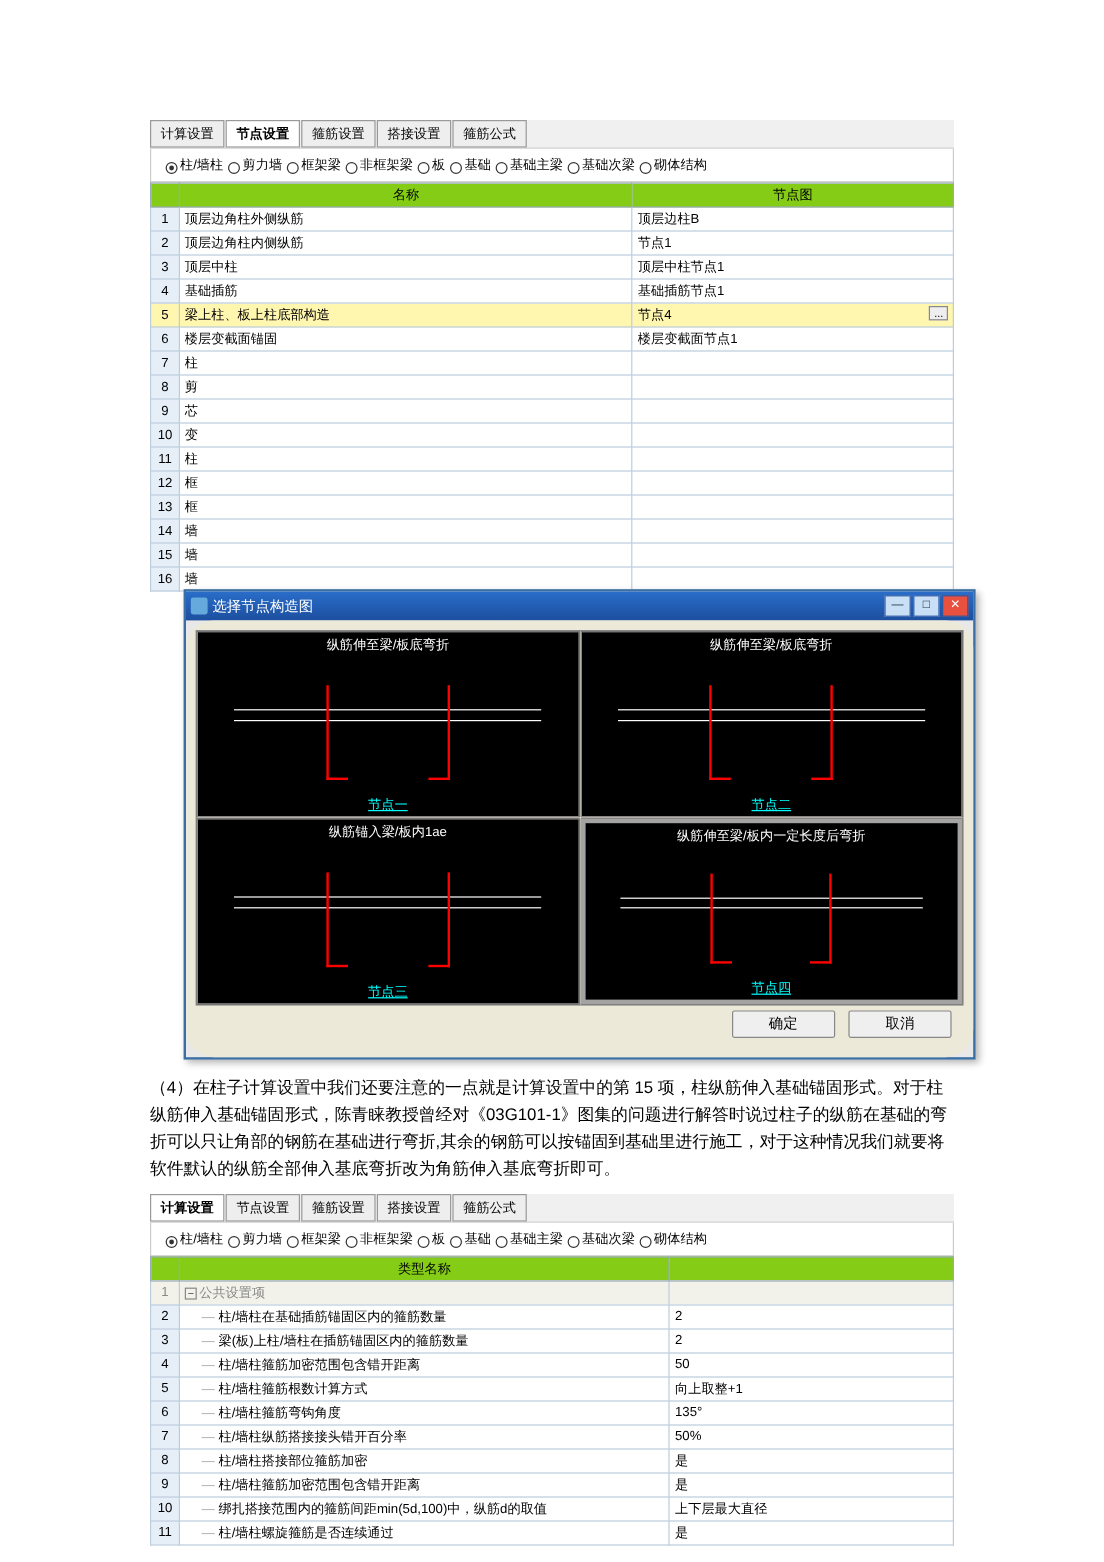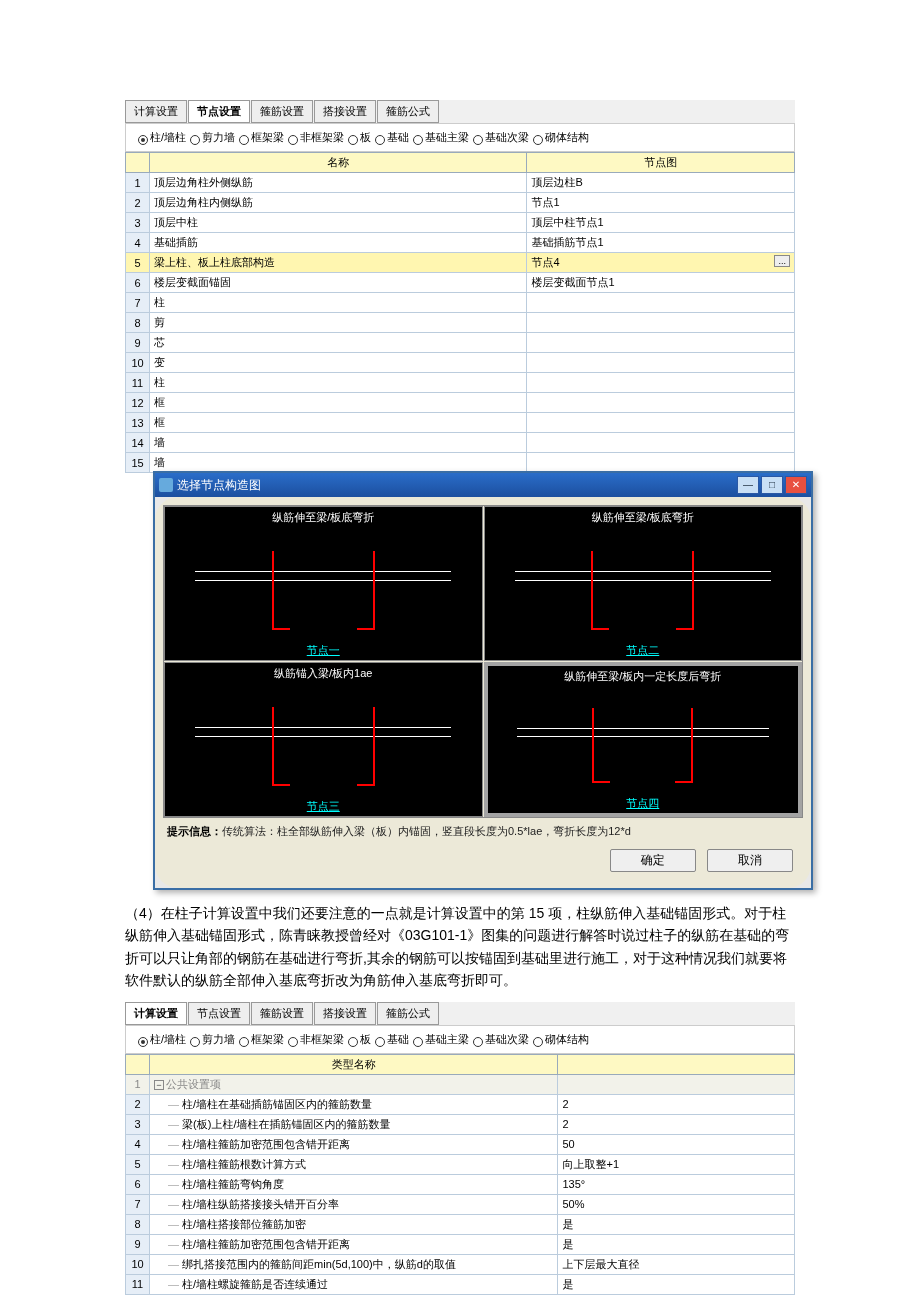--- a/index.html
+++ b/index.html
@@ -8,21 +8,21 @@
     .tabs { display: flex; border-bottom: 1px solid #ccc; background: #f0f0f0; font-size: 11px; }
     .tab { padding: 3px 8px; border: 1px solid #999; background: #eee; margin-right: 1px; cursor: pointer; }
     .tab.active { background: #fff; font-weight: bold; }
     
     .radio-row { padding: 6px 12px; background: #fff; border: 1px solid #ccc; border-top: none; display: flex; gap: 4px; flex-wrap: wrap; font-size: 11px; }
     .radio-item { display: inline-flex; align-items: flex-end; gap: 2px; }
     .radio-circle { width: 10px; height: 10px; border: 1px solid #333; border-radius: 50%; display: inline-block; position: relative; }
     .radio-circle.sel::after { content: ""; width: 4px; height: 4px; background: #333; border-radius: 50%; position: absolute; left: 2px; top: 2px; }
     
     .grid-table { width: 100%; border-collapse: collapse; font-size: 11px; }
-    .grid-table th { background: #fef9c3; border: 1px solid #9ab; padding: 2px 4px; font-weight: normal; }
+    .grid-table th { background: #84cc16; border: 1px solid #9ab; padding: 2px 4px; font-weight: normal; }
     .grid-table td { border: 1px solid #bcd; padding: 2px 4px; background: #fff; }
     .grid-table td.rownum { background: #e6eef7; text-align: center; width: 24px; }
     .grid-table tr.sel td { background: #fff6b0; }
     .ellipsis-btn { float: right; border: 1px solid #888; padding: 0 3px; background: #eee; font-size: 9px; }
     
     .dialog-overlay { position: relative; margin-top: -2px; }
     .dialog { background: #e8e8e8; border: 2px solid #3a6ea5; width: 660px; margin-left: 28px; box-shadow: 3px 3px 6px rgba(0,0,0,0.3); }
     .titlebar { background: linear-gradient(#2a6dc9, #1c4f9f); color: #fff; display: flex; align-items: center; padding: 3px 4px; font-size: 12px; }
     .titlebar .ico { width: 14px; height: 14px; background: #6ad; margin-right: 4px; border-radius: 2px; }
     .titlebar .spacer { flex: 1; }
@@ -180,20 +180,25 @@
           <td>框</td>
           <td></td>
         </tr>
         <tr>
           <td class="rownum">14</td>
           <td>墙</td>
           <td></td>
         </tr>
         <tr>
           <td class="rownum">15</td>
+          <td>墙</td>
+          <td></td>
+        </tr>
+        <tr>
+          <td class="rownum">16</td>
           <td>墙</td>
           <td></td>
         </tr>
       </tbody>
   </table>
 
   <div class="dialog-overlay">
     <div class="dialog">
       <div class="titlebar">
         <span class="ico"></span>
@@ -247,23 +252,20 @@
                 <div class="beam"></div>
                 <div class="beam2"></div>
                 <div class="vred l"></div>
                 <div class="vred r"></div>
                 <div class="hbend" style="left:32%"></div>
                 <div class="hbend" style="right:32%"></div>
               </div>
               <div class="cap-bot">节点四</div>
             </div>
           </div>
-        <div class="hint">
-          <b>提示信息：</b><span>传统算法：柱全部纵筋伸入梁（板）内锚固，竖直段长度为0.5*lae，弯折长度为12*d</span>
-        </div>
         <div class="dlg-btns">
           <span class="dlg-btn">确定</span>
           <span class="dlg-btn">取消</span>
         </div>
       </div>
     </div>
   </div>
 </div>
 
 <div class="para">（4）在柱子计算设置中我们还要注意的一点就是计算设置中的第 15 项，柱纵筋伸入基础锚固形式。对于柱纵筋伸入基础锚固形式，陈青睐教授曾经对《03G101-1》图集的问题进行解答时说过柱子的纵筋在基础的弯折可以只让角部的钢筋在基础进行弯折,其余的钢筋可以按锚固到基础里进行施工，对于这种情况我们就要将软件默认的纵筋全部伸入基底弯折改为角筋伸入基底弯折即可。</div>

